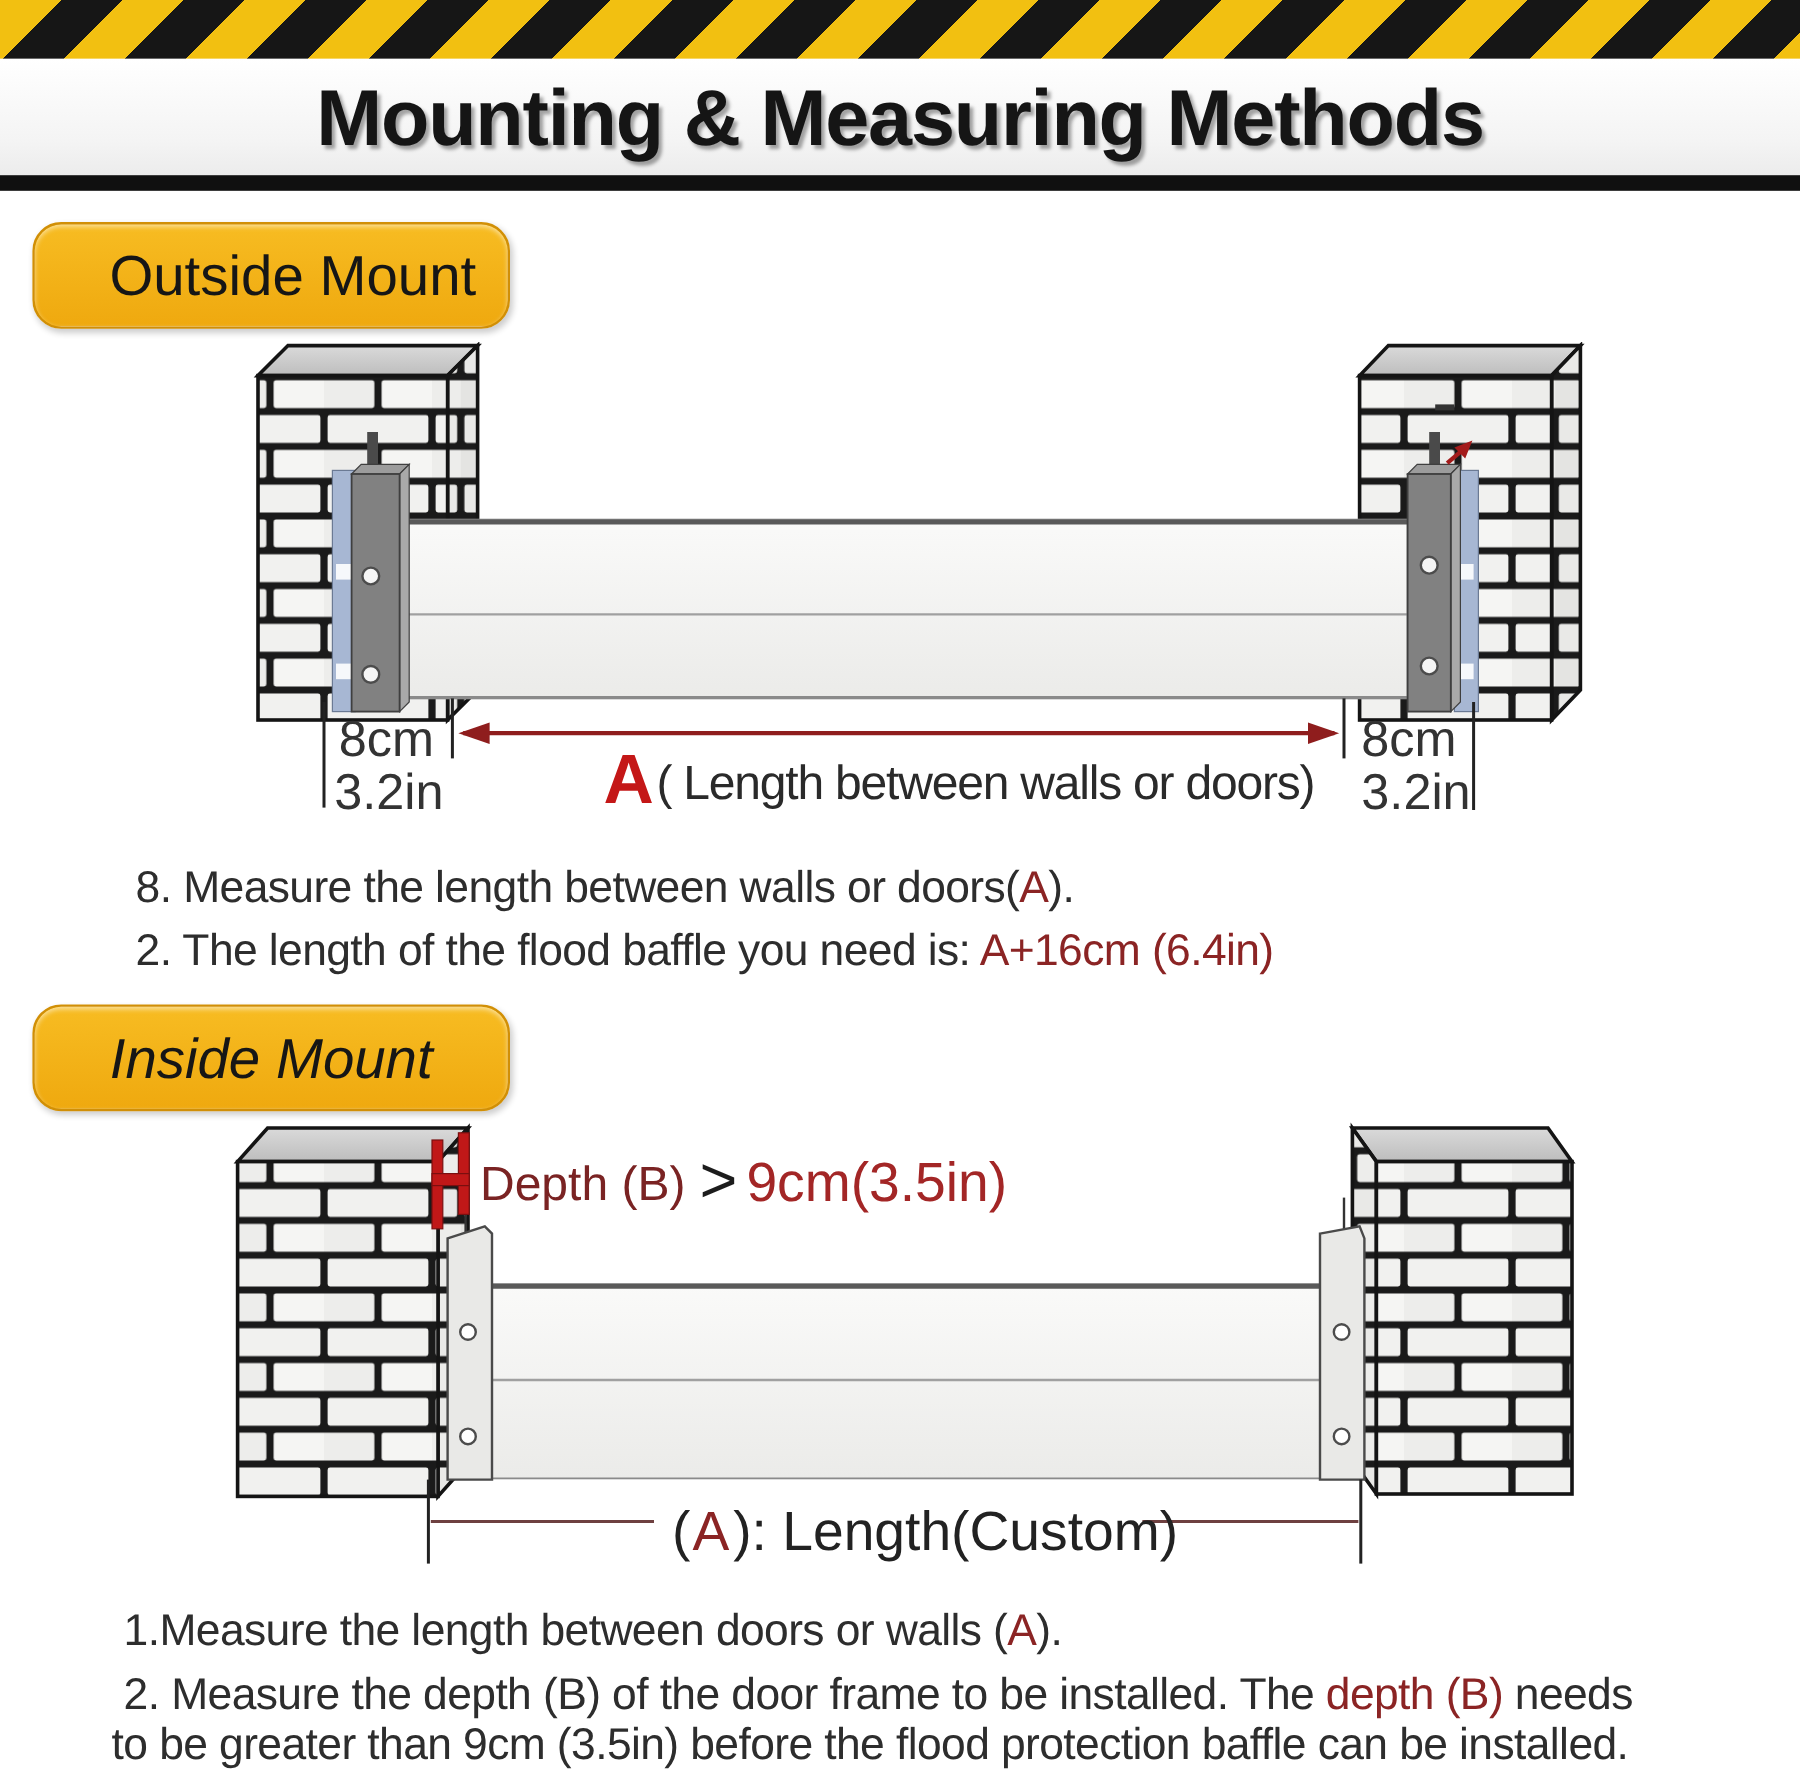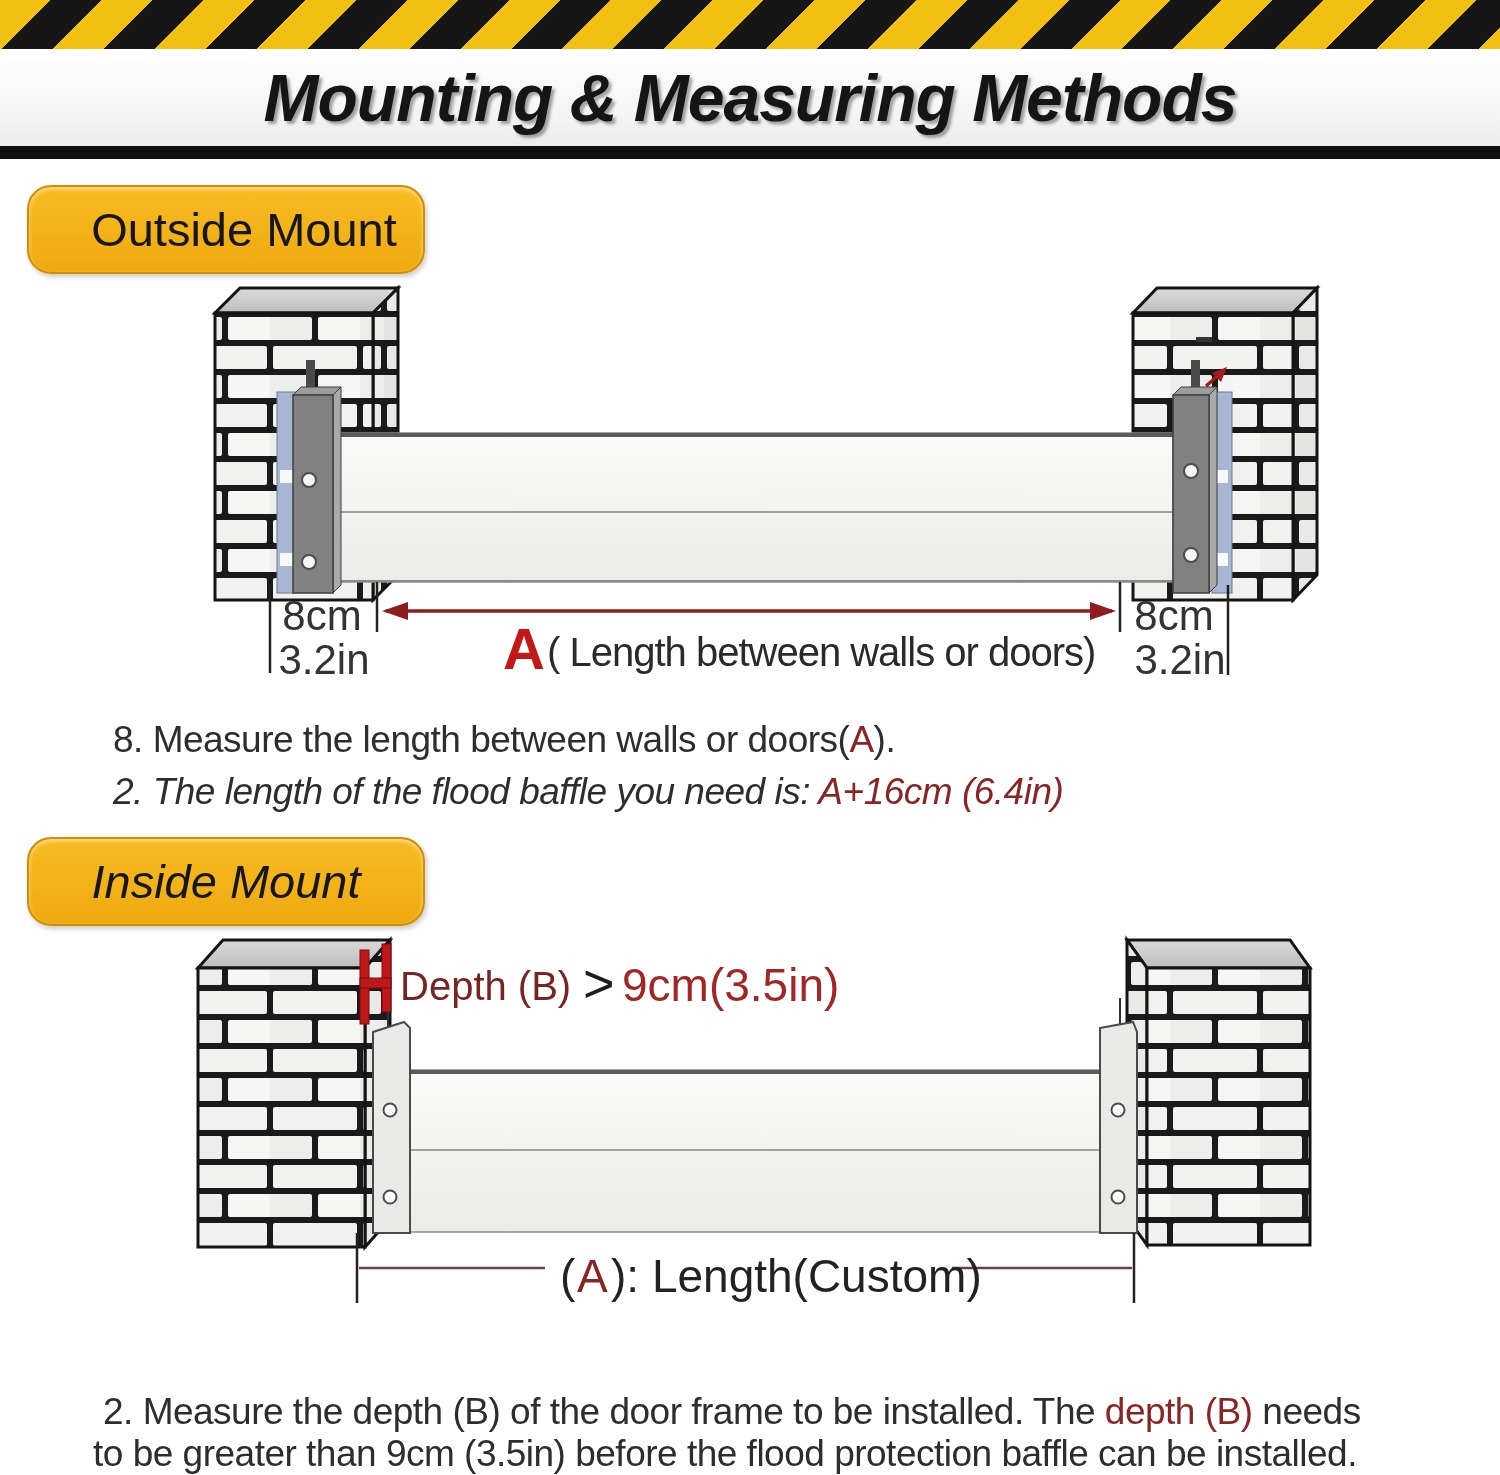--- a/index.html
+++ b/index.html
@@ -4,21 +4,21 @@
 <style>
   html,body{margin:0;padding:0;background:#fff;}
   .page{position:relative;width:1500px;height:1475px;background:#ffffff;overflow:hidden;
         font-family:"Liberation Sans",sans-serif;}
   
   .tape{position:absolute;left:0;top:0;width:1500px;height:49px;
         background:repeating-linear-gradient(135deg,#f2c011 0 36px,#161616 36px 72px);
         box-shadow:0 2px 3px rgba(0,0,0,.25);}
   .title-band{position:absolute;left:0;top:49px;width:1500px;height:97px;
         background:linear-gradient(180deg,#ffffff 0%,#f4f4f4 70%,#ececec 100%);
-        display:flex;align-items:center;justify-content:center;font-style:italic;}
+        display:flex;align-items:center;justify-content:center;}
   .title{font-size:66px;font-weight:bold;letter-spacing:-1px;color:#151515;
         text-shadow:3px 3px 3px rgba(0,0,0,.35);white-space:nowrap;}
   .black-bar{position:absolute;left:0;top:146px;width:1500px;height:13px;background:#101010;}
   
   .badge{position:absolute;left:27px;width:398px;height:89px;border-radius:24px;
         background:linear-gradient(180deg,#f7bc22 0%,#efa90f 100%);
         border:2px solid #d18f06;box-sizing:border-box;
         box-shadow:inset 0 2px 4px rgba(255,255,255,.55), 2px 3px 5px rgba(0,0,0,.2);
         display:flex;align-items:center;justify-content:center;}
   .badge span{font-size:47px;color:#161616;}
@@ -34,21 +34,21 @@
   .lbl{font-size:40px;letter-spacing:-1px;fill:#2a2a2a;}
   .depth-name{font-size:40px;fill:#7a2323;}
   .depth-gt{font-size:54px;fill:#1c1c1c;}
   .depth-val{font-size:46px;fill:#a32626;}
   .len-blk{font-size:46px;fill:#222222;}
   .len-red{font-size:46px;fill:#8b2424;}
   
   .step{position:absolute;font-size:37px;letter-spacing:-0.5px;color:#2d2d2d;white-space:nowrap;}
   .red{color:#8b2424;}
   .s-o1{left:113px;top:719px;}
-  .s-o2{left:113px;top:771px;font-style:italic;}
+  .s-o2{left:113px;top:771px;}
   .s-i1{left:103px;top:1338px;}
   .s-i2{left:103px;top:1391px;}
   .s-i3{left:93px;top:1433px;}
 </style>
 </head>
 <body>
 
 <div class="page">
 
   <div class="tape"></div>
@@ -231,16 +231,17 @@
 
     <text class="depth-name" x="400" y="70">Depth (B) </text>
     <text class="depth-gt" x="583" y="72">&gt;</text>
     <text class="depth-val" x="622" y="71">9cm(3.5in)</text>
 
     <text class="len-blk" x="560" y="362">(</text>
     <text class="len-red" x="577" y="362">A</text>
     <text class="len-blk" x="611" y="362">): Length(Custom)</text>
   </svg>
 
+  <div class="step s-i1"><span>1.Measure the length between doors or walls (</span><span class="red">A</span><span>).</span></div>
   <div class="step s-i2"><span>2. Measure the depth (B) of the door frame to be installed. The </span><span class="red">depth (B)</span><span> needs</span></div>
   <div class="step s-i3"><span>to be greater than 9cm (3.5in) before the flood protection baffle can be installed.</span><span class="red"></span><span></span></div>
 
 </div>
 
 </body></html>

